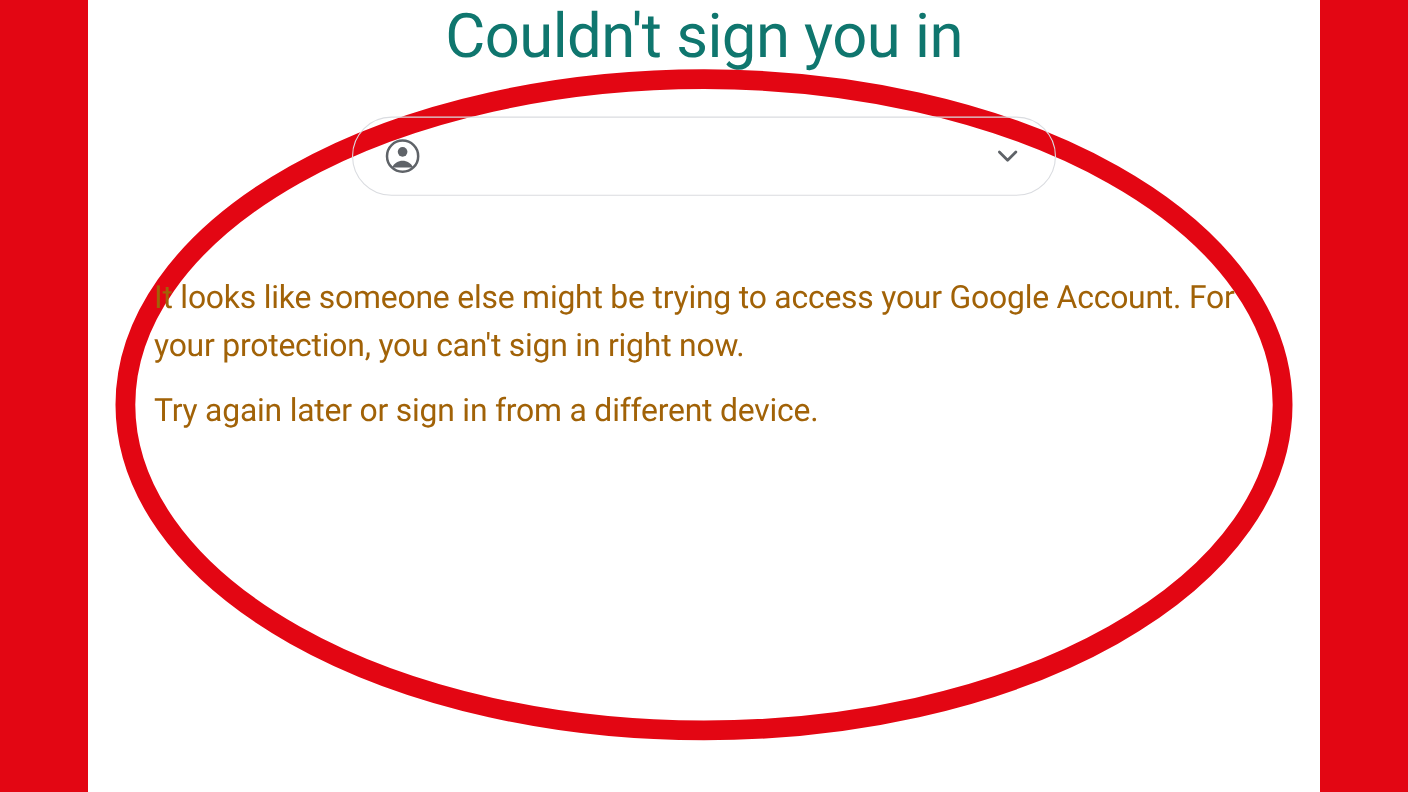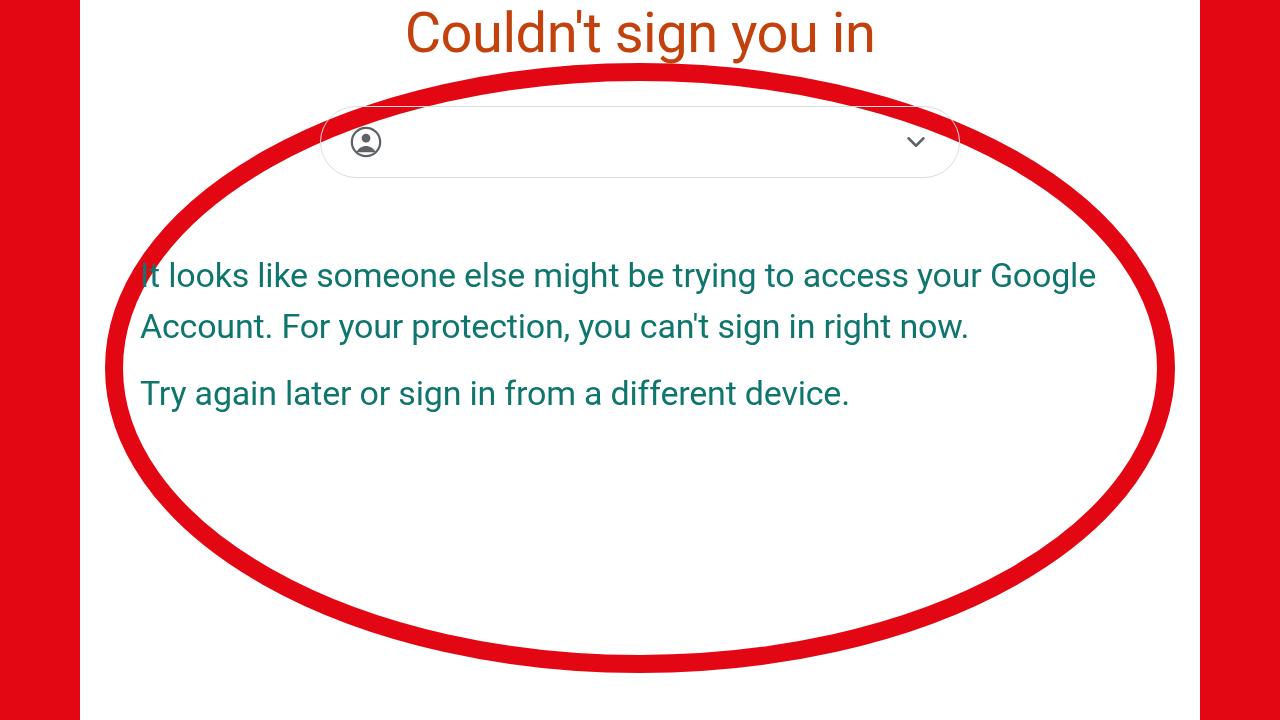--- a/index.html
+++ b/index.html
@@ -20,21 +20,21 @@
       top: -20px;
       width: 1120px;
       height: 760px;
       background: #ffffff;
       border-radius: 0px;
       padding-top: 10px;
     }
     .title {
       font-size: 56px;
       font-weight: 400;
-      color: #c2410c;
+      color: #0f766e;
       text-align: center;
       letter-spacing: -0.5px;
       margin-top: 10px;
     }
     .account-chip {
       margin: 40px auto 0 auto;
       width: 640px;
       height: 72px;
       border: 1px solid #dadce0;
       border-radius: 36px;
@@ -53,23 +53,23 @@
     .avatar-icon {
       width: 34px; height: 34px;
       color: #5f6368;
     }
     .chevron-icon {
       width: 30px; height: 30px;
       color: #5f6368;
     }
     .body-text {
       margin: 72px 60px 0 60px;
-      font-size: 34px;
+      font-size: 29px;
       line-height: 1.5;
-      color: #0f766e;
+      color: #a16207;
       font-weight: 400;
       letter-spacing: -0.2px;
       position: relative;
       z-index: 2;
     }
     .body-text p + p { margin-top: 16px; }
     .highlight-ellipse {
       position: absolute;
       left: 100px;
       top: 58px;

